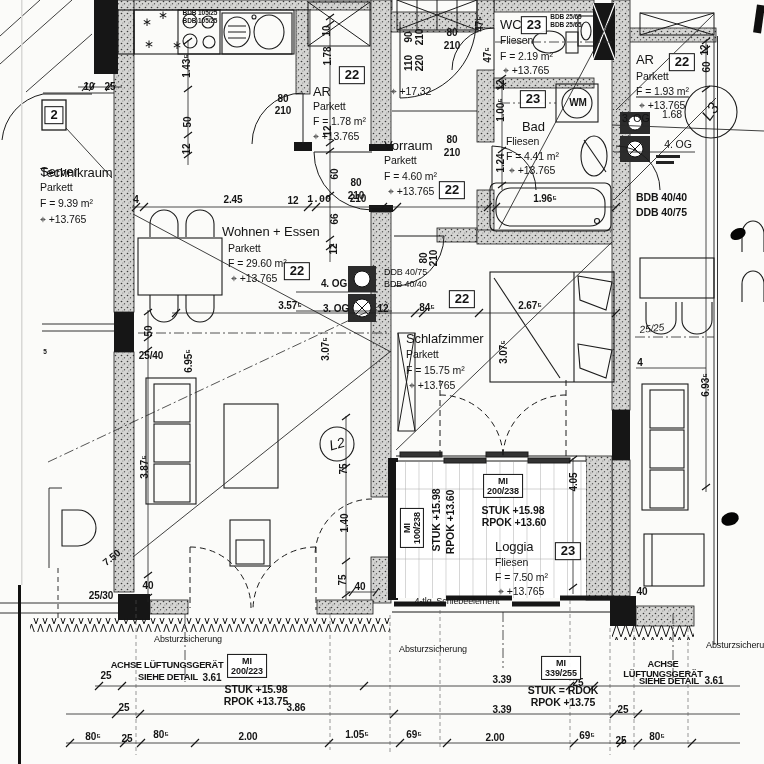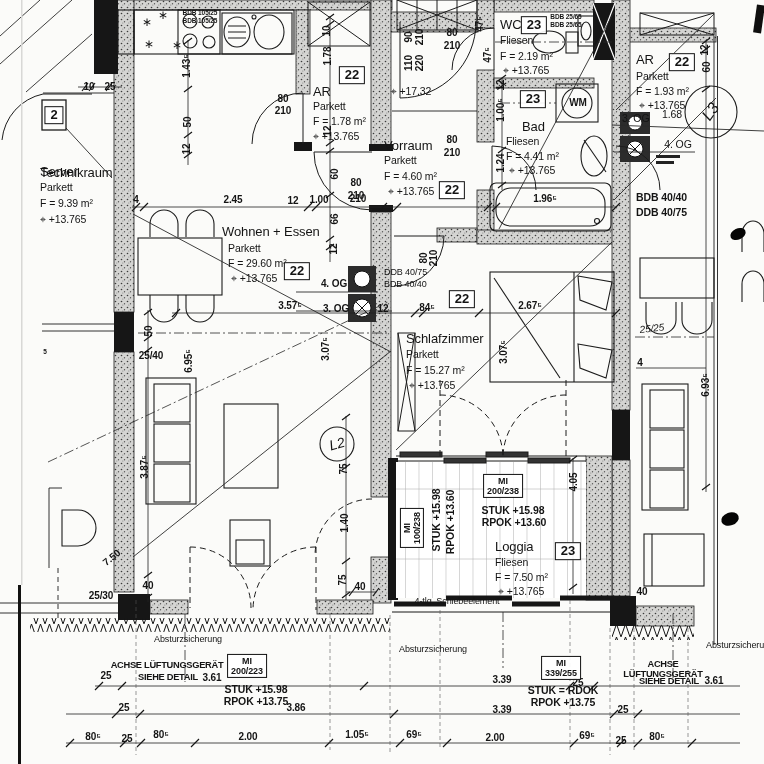--- a/index.html
+++ b/index.html
@@ -345,21 +345,21 @@
       <div class="lb al" style="left: 506px; top: 157px;">F = 4.41 m²</div>
       <div class="lb al" style="left: 509px; top: 171px;">⌖ +13.765</div>
       <div class="lb dim" style="left: 578px; top: 103px;">WM</div>
       <div class="lb dim rot" style="left: 501px; top: 85px;">12</div>
       <div class="lb dim rot" style="left: 501px; top: 110px;">1.00⁵</div>
       <div class="lb dim rot" style="left: 501px; top: 163px;">1.24</div>
       <div class="lb dim" style="left: 545px; top: 199px;">1.96⁵</div>
       <div class="lb room al" style="left: 636px; top: 60px;">AR</div>
       <div class="lb tag" style="left: 682px; top: 62px;">22</div>
       <div class="lb al" style="left: 636px; top: 77px;">Parkett</div>
-      <div class="lb al" style="left: 636px; top: 92px;">F = 1.93 m²</div>
+      <div class="lb al" style="left: 636px; top: 92px; text-decoration: underline;">F = 1.93 m²</div>
       <div class="lb al" style="left: 639px; top: 106px;">⌖ +13.765</div>
       <div class="lb dim rot" style="left: 705px; top: 50px;">12</div>
       <div class="lb dim rot" style="left: 707px; top: 67px;">60</div>
       <div class="lb al" style="left: 622px; top: 119px;">3. OG</div>
       <div class="lb " style="left: 672px; top: 115px;">1.68</div>
       <div class="lb " style="left: 678px; top: 145px;">4. OG</div>
       <div class="lb hand" style="left: 711px; top: 112px;">L3</div>
       <div class="lb b al" style="left: 636px; top: 198px;">BDB 40/40</div>
       <div class="lb b al" style="left: 636px; top: 213px;">DDB 40/75</div>
       <div class="lb sm al" style="left: 384px; top: 273px;">DDB 40/75</div>
@@ -370,21 +370,21 @@
       <div class="lb dim" style="left: 427px; top: 308px;">84⁵</div>
       <div class="lb dim rot" style="left: 424px; top: 258px;">80</div>
       <div class="lb dim rot" style="left: 434px; top: 258px;">210</div>
       <div class="lb room al" style="left: 222px; top: 232px;">Wohnen + Essen</div>
       <div class="lb al" style="left: 228px; top: 249px;">Parkett</div>
       <div class="lb al" style="left: 228px; top: 264px;">F = 29.60 m²</div>
       <div class="lb al" style="left: 231px; top: 279px;">⌖ +13.765</div>
       <div class="lb tag" style="left: 297px; top: 271px;">22</div>
       <div class="lb dim" style="left: 233px; top: 200px;">2.45</div>
       <div class="lb dim" style="left: 293px; top: 201px;">12</div>
-      <div class="lb dim" style="left: 319px; top: 200px;">1.00</div>
+      <div class="lb dim" style="left: 319px; top: 200px; font-family: Liberation Mono, monospace;">1.00</div>
       <div class="lb dim" style="left: 358px; top: 199px;">210</div>
       <div class="lb dim" style="left: 136px; top: 200px;">4</div>
       <div class="lb dim" style="left: 356px; top: 183px;">80</div>
       <div class="lb dim" style="left: 356px; top: 196px;">210</div>
       <div class="lb dim rot" style="left: 335px; top: 174px;">60</div>
       <div class="lb dim rot" style="left: 335px; top: 219px;">66</div>
       <div class="lb dim rot" style="left: 334px; top: 249px;">12</div>
       <div class="lb dim" style="left: 290px; top: 306px;">3.57⁵</div>
       <div class="lb dim rot" style="left: 189px; top: 361px;">6.95⁵</div>
       <div class="lb dim rot" style="left: 149px; top: 331px;">50</div>
@@ -396,21 +396,21 @@
       <div class="lb dim rot45" style="left: 112px; top: 558px;">7.50</div>
       <div class="lb hand2" style="left: 337px; top: 444px;">L2</div>
       <div class="lb dim rot" style="left: 344px; top: 469px;">75</div>
       <div class="lb dim rot" style="left: 345px; top: 523px;">1.40</div>
       <div class="lb dim rot" style="left: 343px; top: 580px;">75</div>
       <div class="lb dim" style="left: 360px; top: 587px;">40</div>
       <div class="lb dim rot" style="left: 326px; top: 349px;">3.07⁵</div>
       <div class="lb room al" style="left: 406px; top: 339px;">Schlafzimmer</div>
       <div class="lb tag" style="left: 462px; top: 299px;">22</div>
       <div class="lb al" style="left: 406px; top: 355px;">Parkett</div>
-      <div class="lb al" style="left: 406px; top: 371px;">F = 15.27 m²</div>
+      <div class="lb al" style="left: 406px; top: 371px;">F = 15.75 m²</div>
       <div class="lb al" style="left: 409px; top: 386px;">⌖ +13.765</div>
       <div class="lb dim" style="left: 530px; top: 306px;">2.67⁵</div>
       <div class="lb dim rot" style="left: 504px; top: 352px;">3.07⁵</div>
       <div class="lb scrawl" style="left: 652px; top: 329px;">25/25</div>
       <div class="lb dim" style="left: 640px; top: 363px;">4</div>
       <div class="lb dim rot" style="left: 706px; top: 385px;">6.93⁵</div>
       <div class="lb dim" style="left: 642px; top: 592px;">40</div>
       <div class="lb mi" style="left: 503px; top: 486px;">MI
 200/238</div>
       <div class="lb b" style="left: 513px; top: 511px;">STUK +15.98</div>

